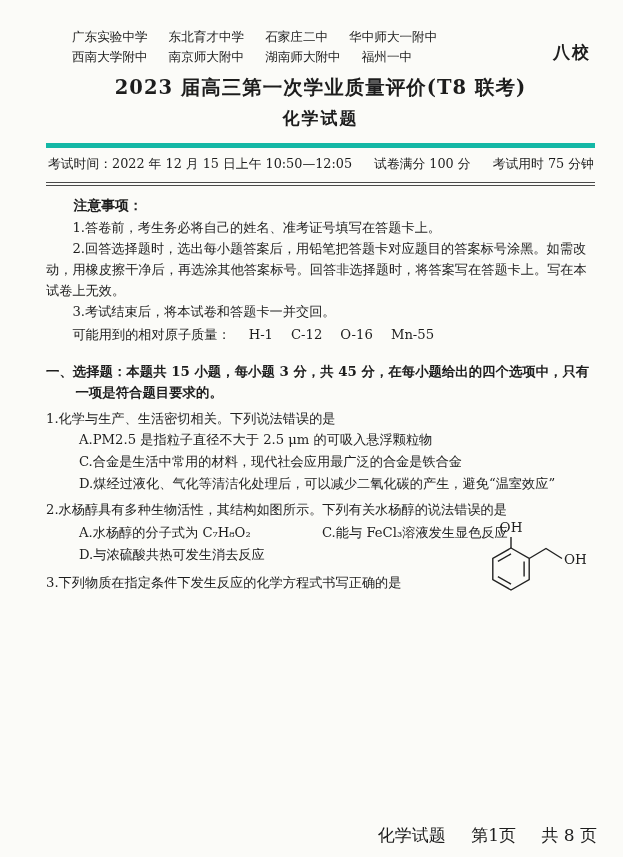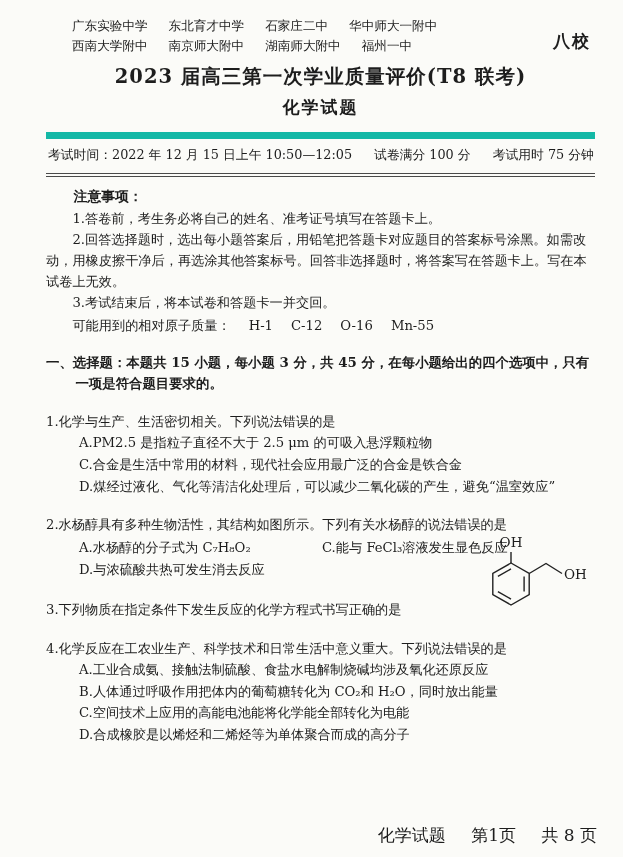--- a/index.html
+++ b/index.html
@@ -2,43 +2,43 @@
 <html><head>
 <meta charset="utf-8">
 <style>
   html,body{margin:0;padding:0;}
   body{
     width:623px;height:857px;overflow:hidden;
     background:#fbfbf8;color:#1d1d1d;
     font-family:"DejaVu Serif","DejaVu Sans","Liberation Serif",serif;
   }
   .page{position:relative;box-sizing:border-box;width:623px;height:857px;
-        padding:16px 28px 0 46px;}
+        padding:27px 28px 0 46px;}
   
   .hdr{display:flex;align-items:center;}
   .schools{margin-left:26px;font-size:12.6px;line-height:1.6;}
   .srow{display:flex;gap:21px;white-space:nowrap;}
   .badge{margin-left:auto;margin-right:4px;font-size:17px;font-weight:700;
          letter-spacing:2px;padding-top:10px;text-align:center;}
   
   .title{text-align:center;font-size:19.5px;font-weight:700;margin-top:7px;letter-spacing:1px;}
   .subtitle{text-align:center;font-size:17px;font-weight:700;margin-top:6px;letter-spacing:2px;}
   
-  .info{margin-top:13px;border-top:7px solid #14b8a6;border-bottom:4px double #4a4a4a;
+  .info{margin-top:13px;border-top:5px solid #14b8a6;border-bottom:4px double #4a4a4a;
         padding:8px 2px 9px;display:flex;gap:22px;font-size:12.8px;white-space:nowrap;align-items:flex-end;}
   
   .notice{margin-top:9px;font-size:13.2px;line-height:1.56;}
   .notice-title{font-weight:700;font-size:13.8px;margin:0;}
   .notice p{margin:1px 0;text-indent:2em;}
   .masses{padding-left:2em;margin-top:2px;}
   .masses span{margin-right:18px;}
   
   .sec-hdr{margin-top:16px;font-weight:700;font-size:13.4px;line-height:1.55;
            padding-left:2.2em;text-indent:-2.2em;}
-  .q{margin-top:18px;font-size:13.2px;line-height:1.56;}
+  .q{margin-top:6px;font-size:13.2px;line-height:1.56;}
   .q p{margin:1px 0;}
   .opts{padding-left:33px;}
   .q2{position:relative;}
   .opts-grid{padding-left:33px;display:grid;grid-template-columns:243px 1fr;
              padding-right:122px;}
   .opts-grid p{margin:1px 0;white-space:nowrap;}
   .structure{position:absolute;right:-2px;top:12px;}
   .eq-cont{padding-left:62px;}
   
   .footer{position:absolute;left:0;right:16px;bottom:10px;text-align:right;
@@ -115,29 +115,20 @@
       </g>
       <text x="40" y="20" font-size="13.5" text-anchor="middle" fill="#1d1d1d">OH</text>
       <text x="93" y="52" font-size="13.5" text-anchor="start" fill="#1d1d1d">OH</text>
     </svg>
   </div>
 
   <div class="q">
     <p>3.下列物质在指定条件下发生反应的化学方程式书写正确的是</p>
   </div>
 
-  <div class="q">
-    <p>4.化学反应在工农业生产、科学技术和日常生活中意义重大。下列说法错误的是</p>
-    <div class="opts">
-      <p>A.工业合成氨、接触法制硫酸、食盐水电解制烧碱均涉及氧化还原反应</p>
-      <p>B.人体通过呼吸作用把体内的葡萄糖转化为 CO₂和 H₂O，同时放出能量</p>
-      <p>C.空间技术上应用的高能电池能将化学能全部转化为电能</p>
-      <p>D.合成橡胶是以烯烃和二烯烃等为单体聚合而成的高分子</p>
-    </div>
-  </div>
 
   <div class="footer">
     <span>化学试题</span>
     <span>第1页</span>
     <span>共 8 页</span>
   </div>
 
 </div>
 
 </body></html>

